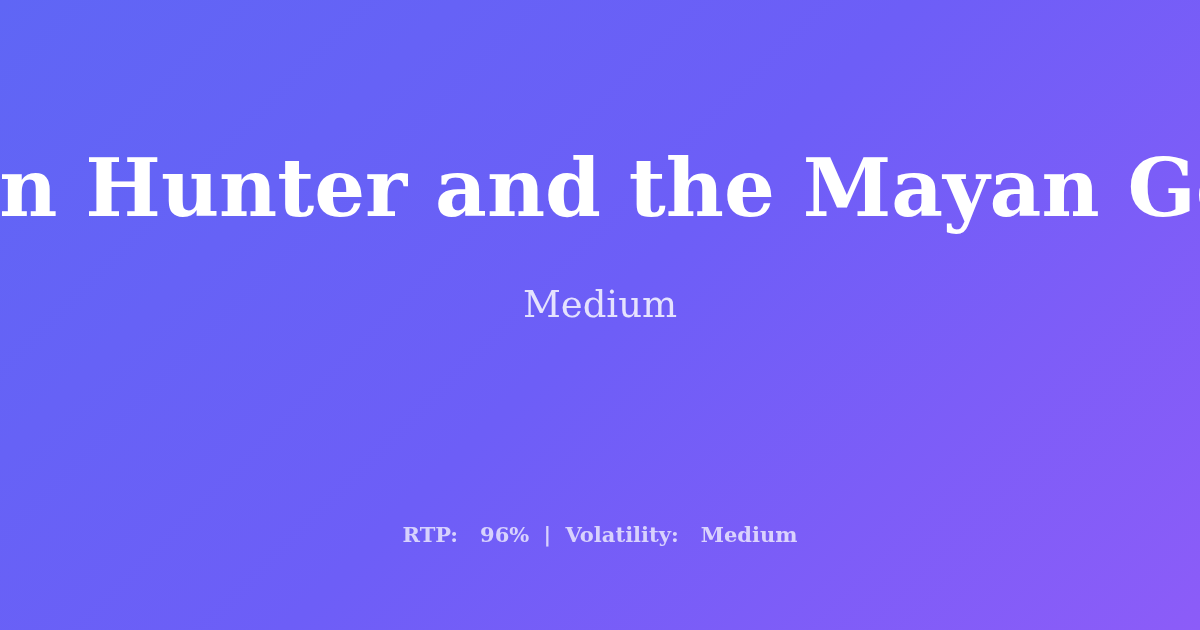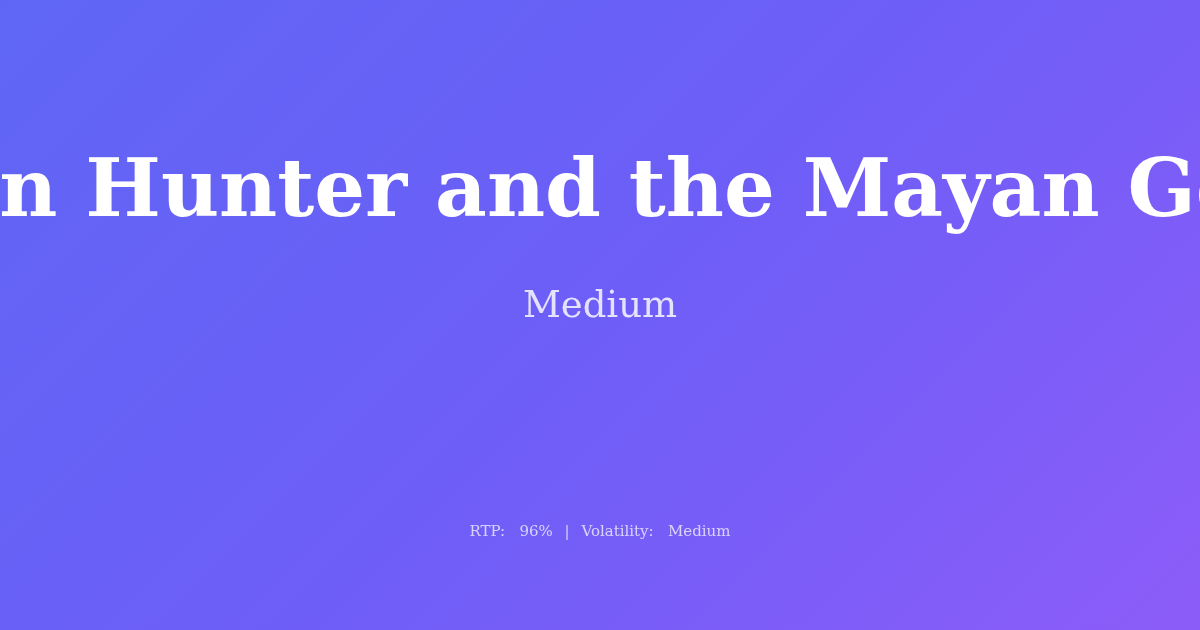--- a/index.html
+++ b/index.html
@@ -77,22 +77,22 @@
     top: 524px;
     width: 1200px;
     display: flex;
     align-items: center;
     justify-content: center;
     gap: 0;
   }
 
   .meta-line {
     font-family: "DejaVu Serif", "Liberation Serif", serif;
-    font-weight: 400;
-    font-size: 15px;
+    font-weight: 700;
+    font-size: 21px;
     line-height: 1.0;
     color: rgba(255, 255, 255, 0.72);
     white-space: nowrap;
     text-align: center;
     margin: 0;
     padding: 0;
   }
 
   .meta-sep {
     display: inline;

